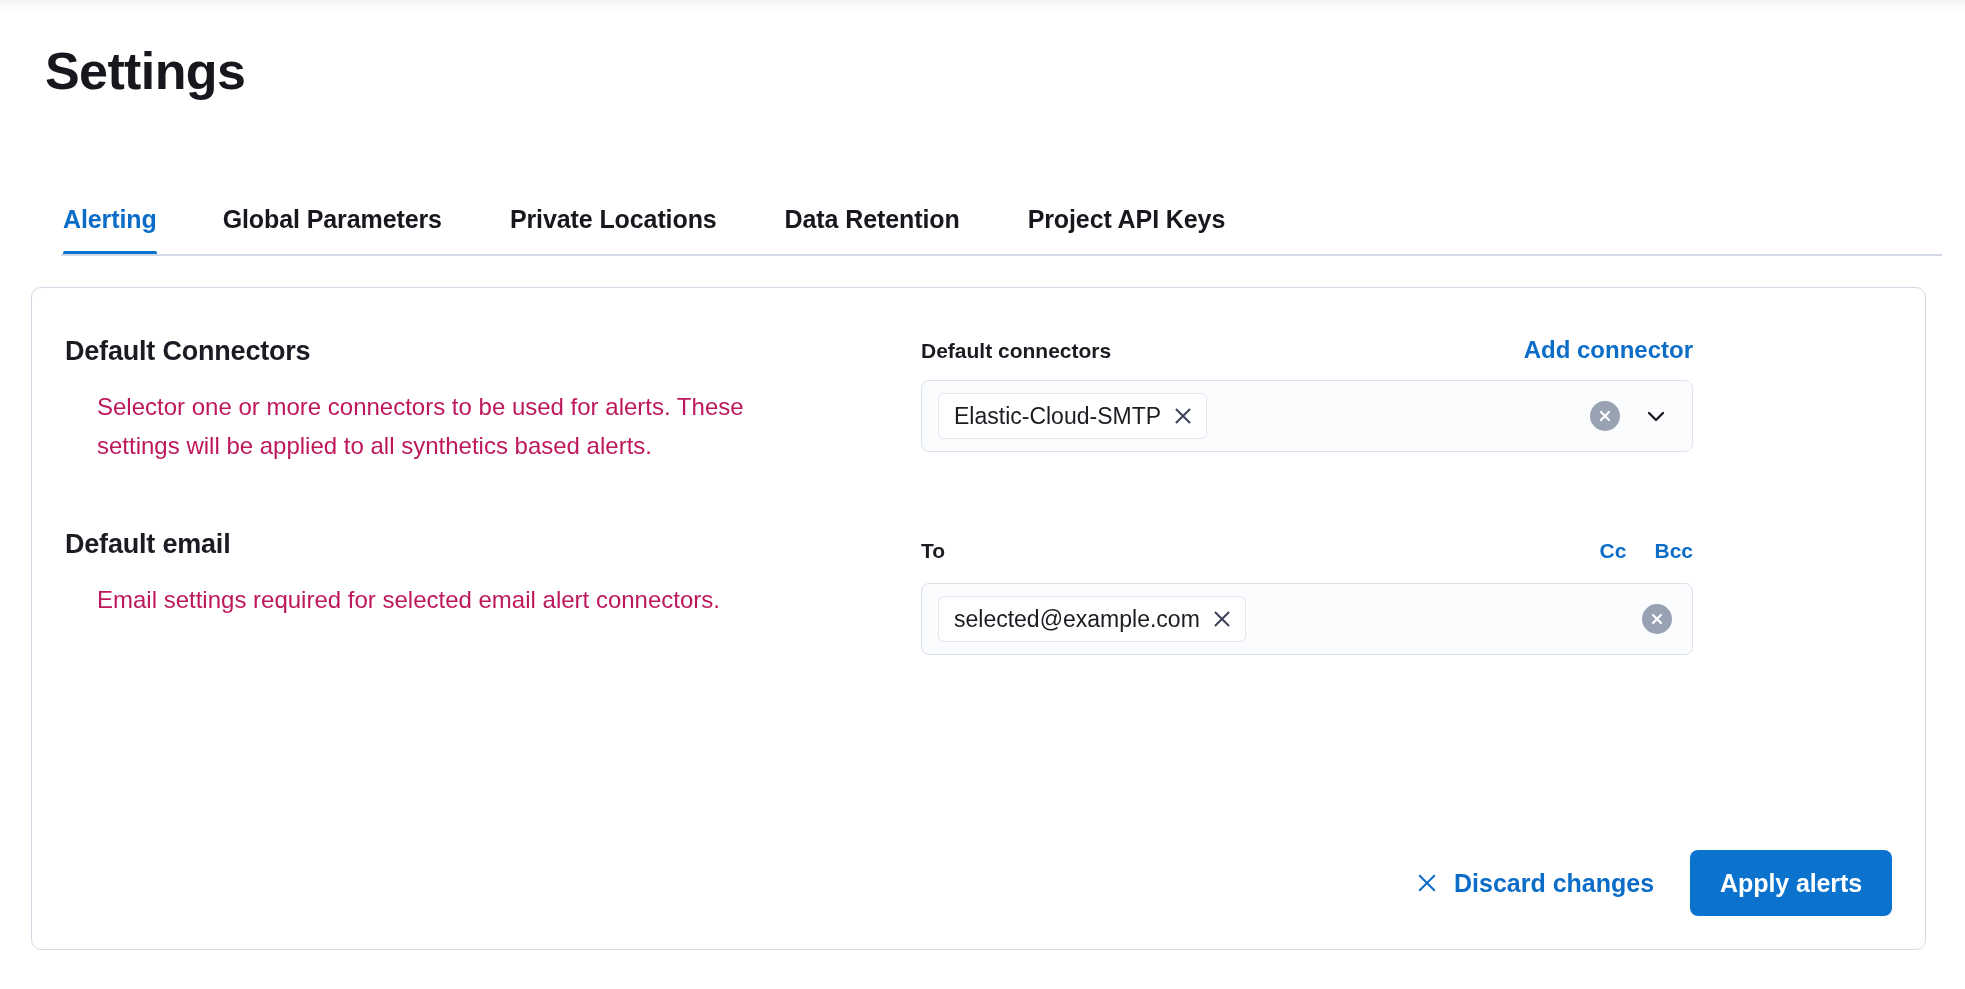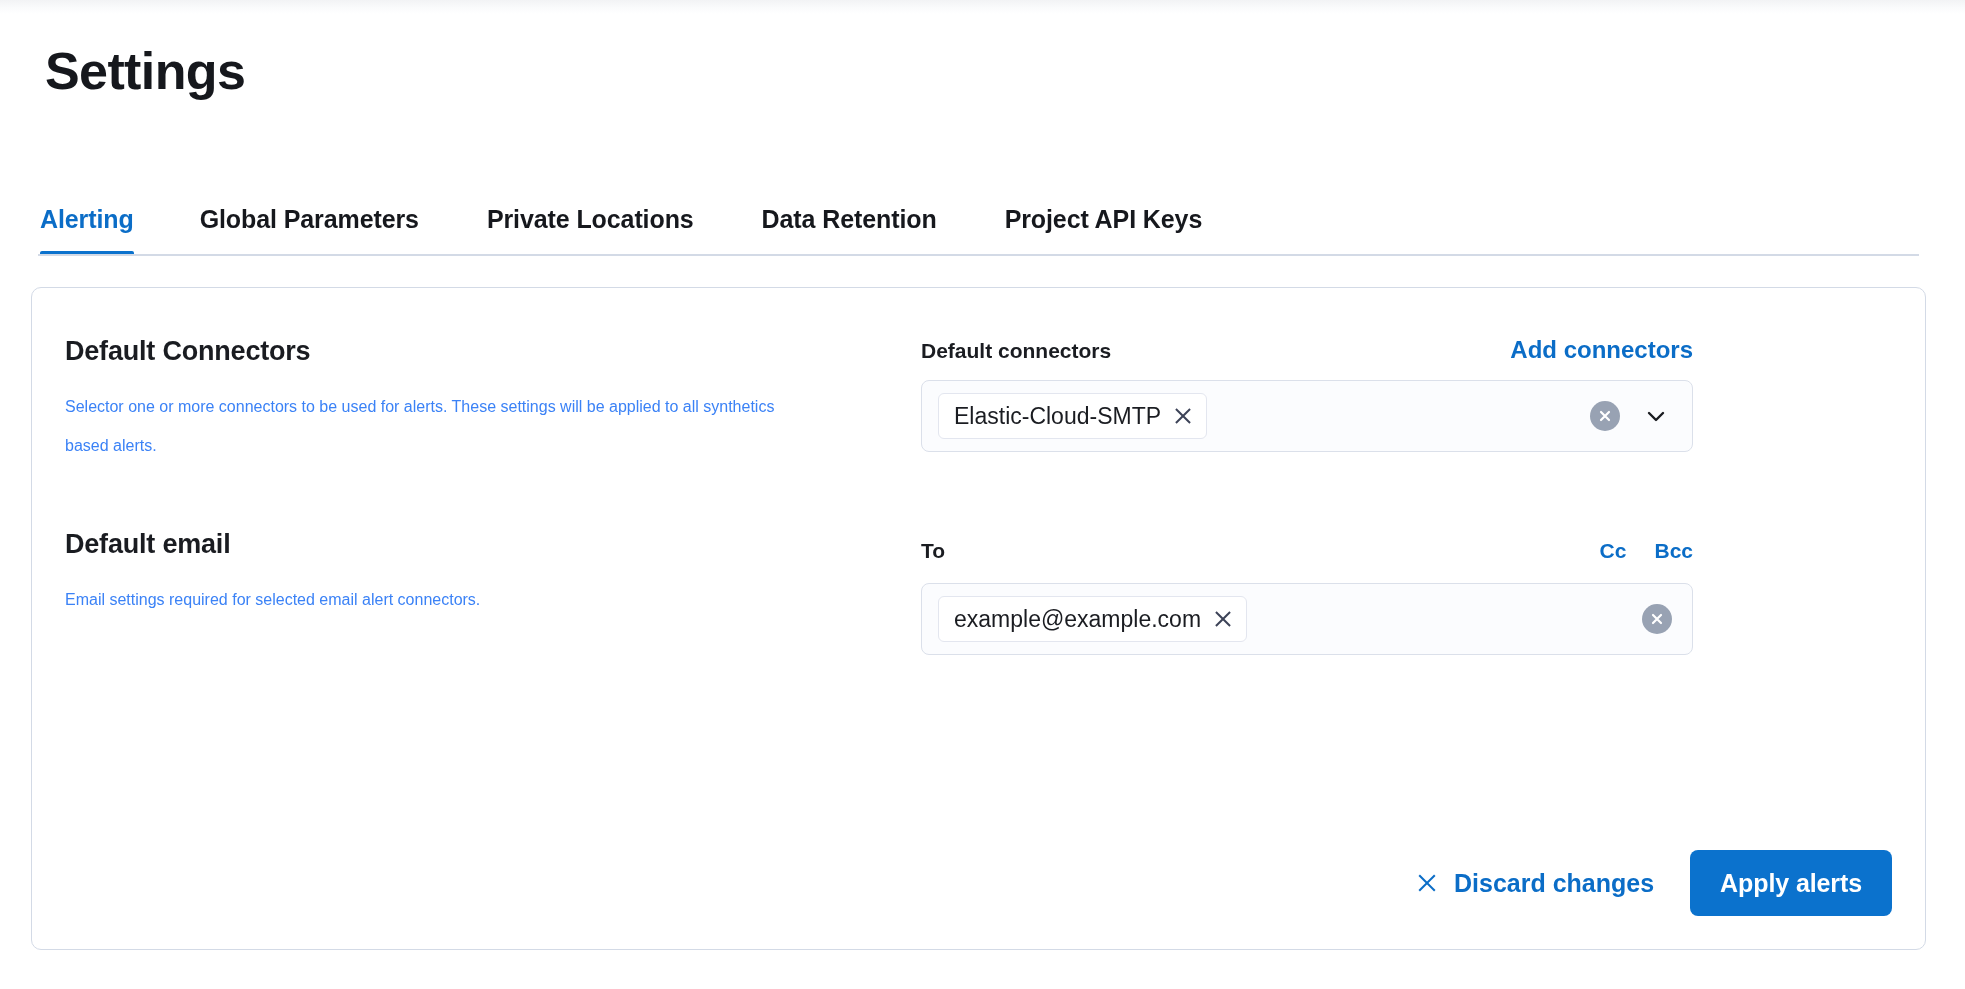--- a/index.html
+++ b/index.html
@@ -42,21 +42,21 @@
     font-size: 52px;
     line-height: 62px;
     font-weight: 700;
     letter-spacing: -0.6px;
     color: #16181d;
   }
 
   
   .tabs {
     position: absolute;
-    left: 38px;
+    left: 61px;
     top: 182px;
     width: 1881px;
     height: 74px;
   }
   .tabs-underline {
     position: absolute;
     left: 0;
     bottom: 0;
     width: 1881px;
     height: 2px;
@@ -128,24 +128,25 @@
     width: 760px;
   }
   .desc-title {
     font-size: 27px;
     font-weight: 700;
     color: #1a1c21;
     letter-spacing: -0.2px;
   }
   .desc-text {
     margin-top: 20px;
-    font-size: 16px;
+    font-size: 24px;
     line-height: 39px;
-    color: #3b82f6;
+    color: #be185d;
     max-width: 730px;
+    margin-left: 32px;
   }
 
   .field-col {
     position: absolute;
     left: 889px;
     width: 772px;
   }
 
   .field-head {
     display: flex;
@@ -345,21 +346,21 @@
       <div class="setting-row row-connectors">
         <div class="desc-col" style="top:48px;">
           <div class="desc-title">Default Connectors</div>
           <div class="desc-text">Selector one or more connectors to be used for alerts. These settings will be applied to all synthetics based alerts.</div>
         </div>
 
         <div class="field-col" style="top:48px;">
           <div class="field-head">
             <span class="field-label">Default connectors</span>
             <span class="field-actions">
-              <button class="link-btn big">Add connectors</button>
+              <button class="link-btn big">Add connector</button>
             </span>
           </div>
 
           <div class="combo with-chevron">
             <span class="pill">
               <span>Elastic-Cloud-SMTP</span>
               <span class="pill-x"></span>
             </span>
 
             <span class="combo-clear">
@@ -387,21 +388,21 @@
           <div class="field-head">
             <span class="field-label">To</span>
             <span class="field-actions">
               <button class="link-btn">Cc</button>
               <button class="link-btn">Bcc</button>
             </span>
           </div>
 
           <div class="combo">
             <span class="pill">
-              <span>example@example.com</span>
+              <span>selected@example.com</span>
               <span class="pill-x"></span>
             </span>
 
             <span class="combo-clear alone">
               <svg width="16" height="16" viewBox="0 0 16 16" aria-hidden="true">
                 <path d="M4 4 L12 12 M12 4 L4 12" stroke="#ffffff" stroke-width="2.2" stroke-linecap="round"></path>
               </svg>
             </span>
           </div>
         </div>

